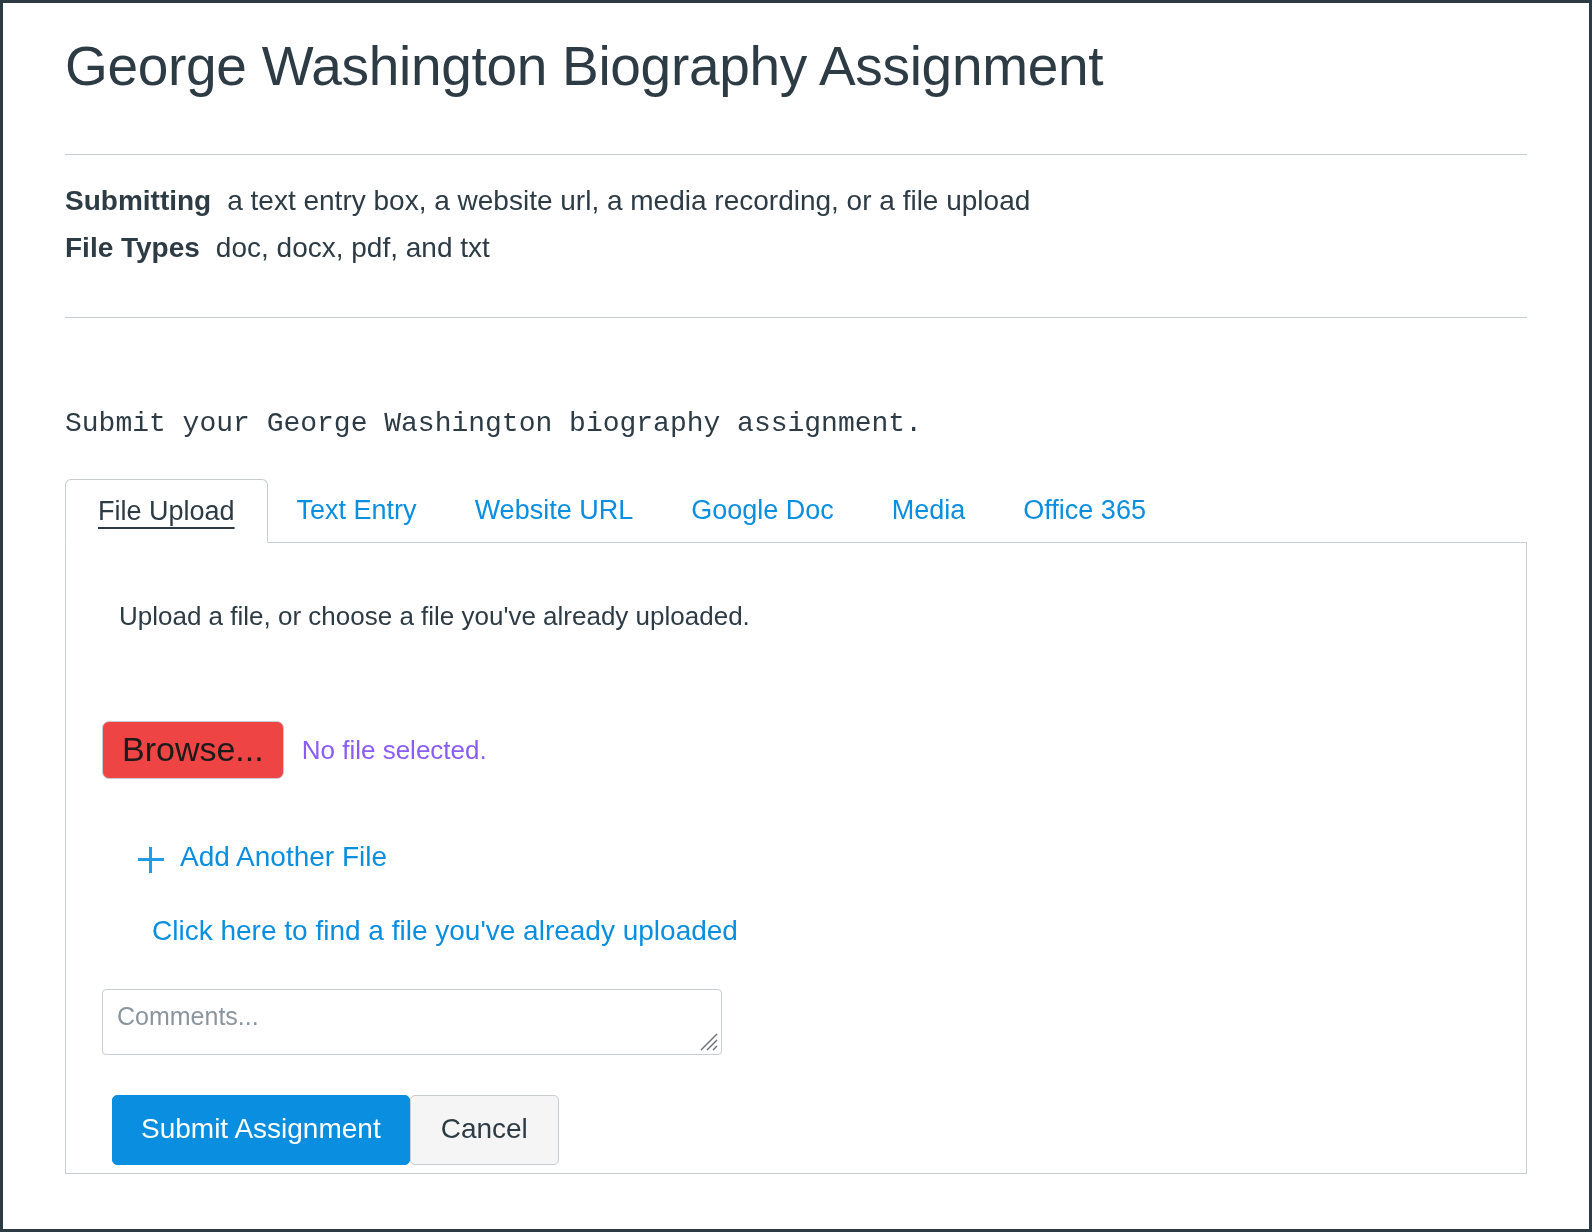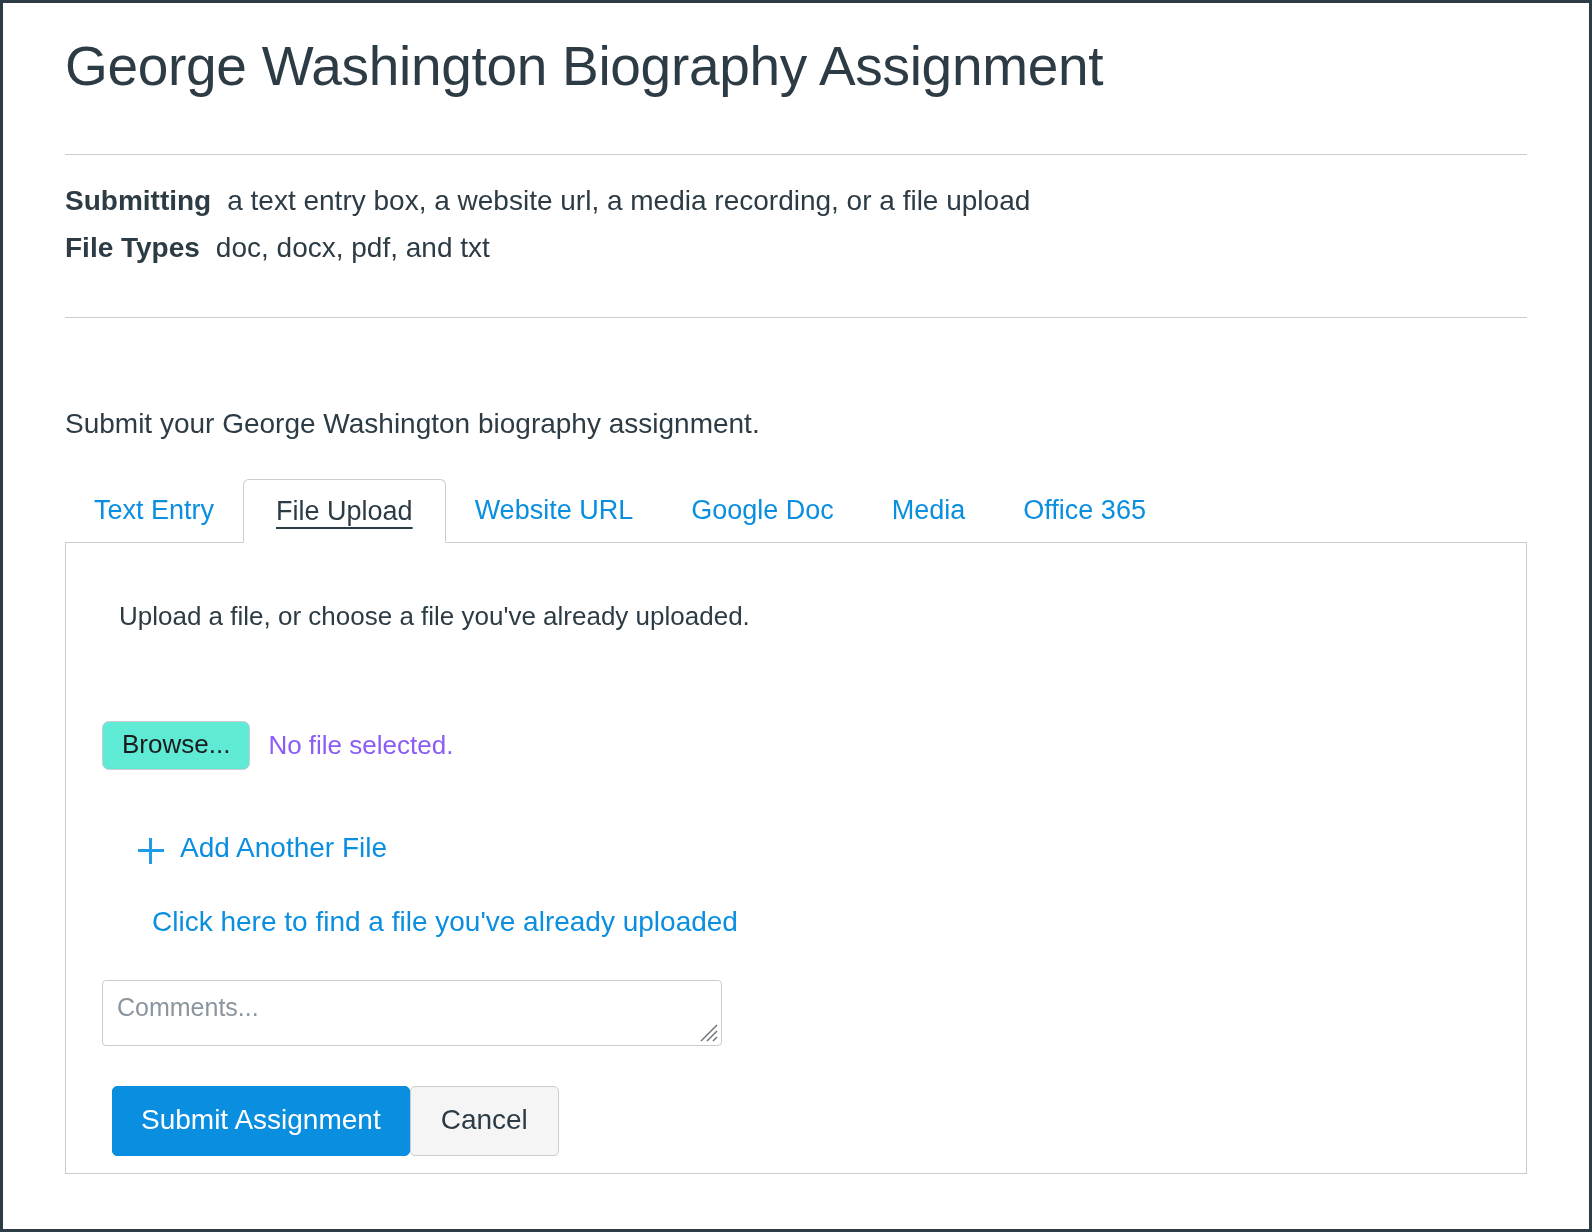--- a/index.html
+++ b/index.html
@@ -71,20 +71,21 @@
   .meta-gap-sm { display: inline-block; width: 11px; }
   .meta-gap-md { display: inline-block; width: 16px; }
   .meta-gap-lg { display: inline-block; width: 58px; }
 
   
   .description {
     padding-top: 58px;
     font-size: 28px;
     color: #2d3b45;
     line-height: 1.4;
+    font-family: Liberation Mono, monospace;
   }
 
   
   .tabs-wrap {
     margin-top: 36px;
     position: relative;
   }
   .tabs-strip {
     display: flex;
     align-items: flex-end;
@@ -136,23 +137,23 @@
   }
 
   
   .file-row {
     display: flex;
     align-items: center;
     margin-top: 88px;
   }
   .browse-btn {
     font-family: "Liberation Sans", sans-serif;
-    font-size: 26px;
+    font-size: 34px;
     color: #1b1b1b;
-    background: #5eead4;
+    background: #ef4444;
     border: 1px solid #c9ccd0;
     border-radius: 7px;
     padding: 8px 19px 9px 19px;
     line-height: 1.15;
     cursor: pointer;
   }
   .no-file {
     font-size: 26px;
     color: #8b5cf6;
     margin-left: 18px;
@@ -277,22 +278,22 @@
         <span class="meta-label">File Types</span><span class="meta-gap-md"></span><span class="meta-value">doc, docx, pdf, and txt</span>
       </div>
     </div>
 
     <hr class="divider bottom">
 
     <p class="description">Submit your George Washington biography assignment.</p>
 
     <div class="tabs-wrap">
       <div class="tabs-strip">
+        <div class="tab active">File Upload</div>
         <div class="tab">Text Entry</div>
-        <div class="tab active">File Upload</div>
         <div class="tab">Website URL</div>
         <div class="tab">Google Doc</div>
         <div class="tab">Media</div>
         <div class="tab">Office 365</div>
       </div>
 
       <div class="tab-panel">
 
         <p class="panel-intro">Upload a file, or choose a file you've already uploaded.</p>
 

